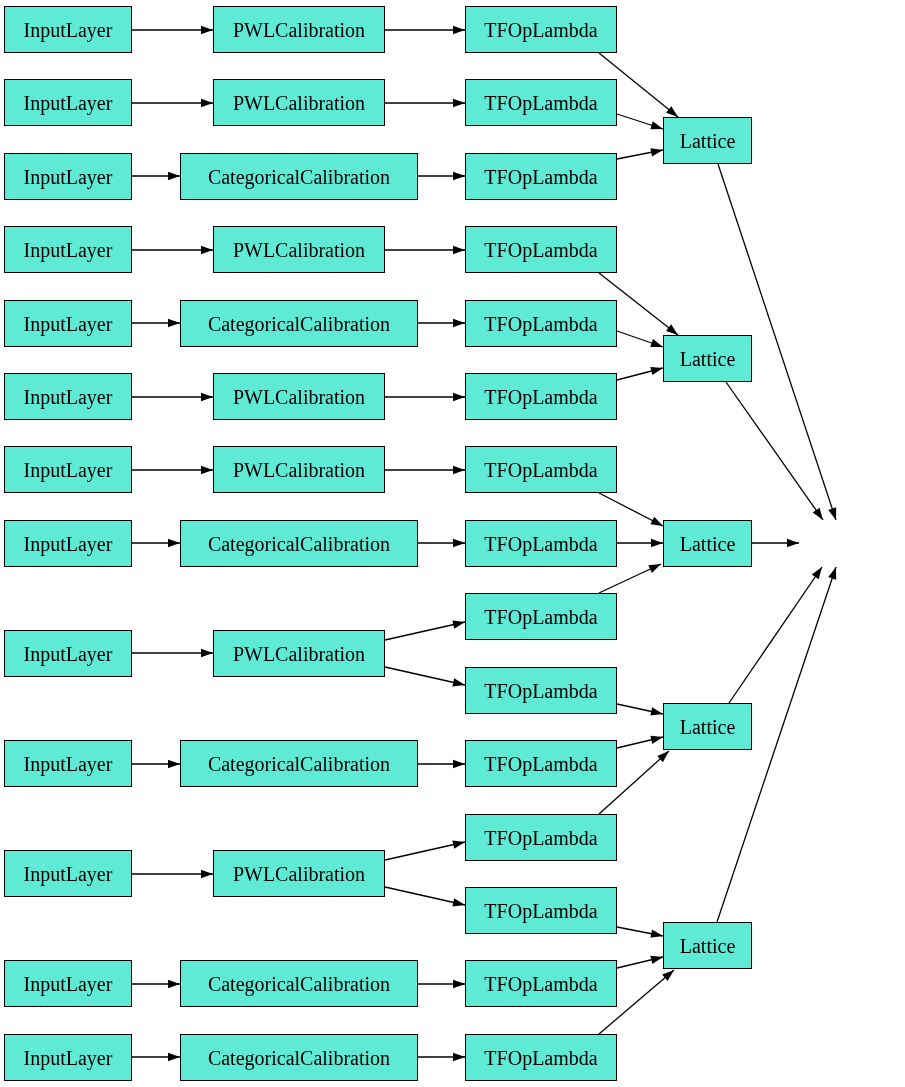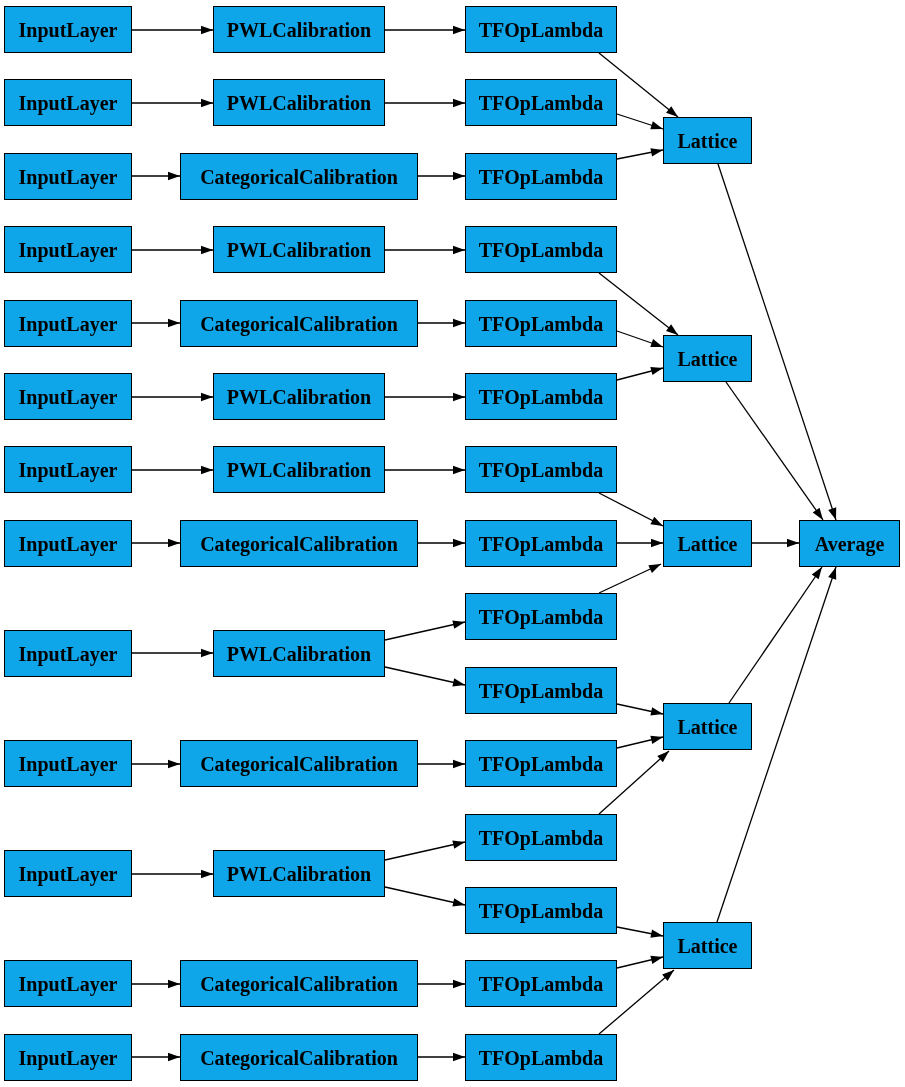--- a/index.html
+++ b/index.html
@@ -13,30 +13,29 @@
   }
   svg.edges {
     position: absolute;
     left: 0; top: 0;
     z-index: 1;
   }
   .node {
     position: absolute;
     z-index: 2;
     box-sizing: border-box;
-    background: #0ea5e9;
+    background: #5eead4;
     border: 1.5px solid #000000;
     color: #000000;
     display: flex;
     align-items: center;
     justify-content: center;
     font-size: 20px;
     line-height: 1;
     white-space: nowrap;
-    font-weight: bold;
   }
   line { stroke: #000000; stroke-width: 1.3px; }
 </style>
 </head>
 <body>
 
 <div class="canvas">
 
   <svg class="edges" width="905" height="1087">
     <defs>
@@ -141,15 +140,14 @@
   <div class="node" style="left:465px;top:887px;width:152px;height:47px;">TFOpLambda</div>
   <div class="node" style="left:465px;top:960px;width:152px;height:47px;">TFOpLambda</div>
   <div class="node" style="left:465px;top:1034px;width:152px;height:47px;">TFOpLambda</div>
 
   <div class="node" style="left:663px;top:117px;width:89px;height:47px;">Lattice</div>
   <div class="node" style="left:663px;top:335px;width:89px;height:47px;">Lattice</div>
   <div class="node" style="left:663px;top:520px;width:89px;height:47px;">Lattice</div>
   <div class="node" style="left:663px;top:703px;width:89px;height:47px;">Lattice</div>
   <div class="node" style="left:663px;top:922px;width:89px;height:47px;">Lattice</div>
 
-  <div class="node" style="left:799px;top:520px;width:101px;height:47px;">Average</div>
 
 </div>
 
 </body></html>

